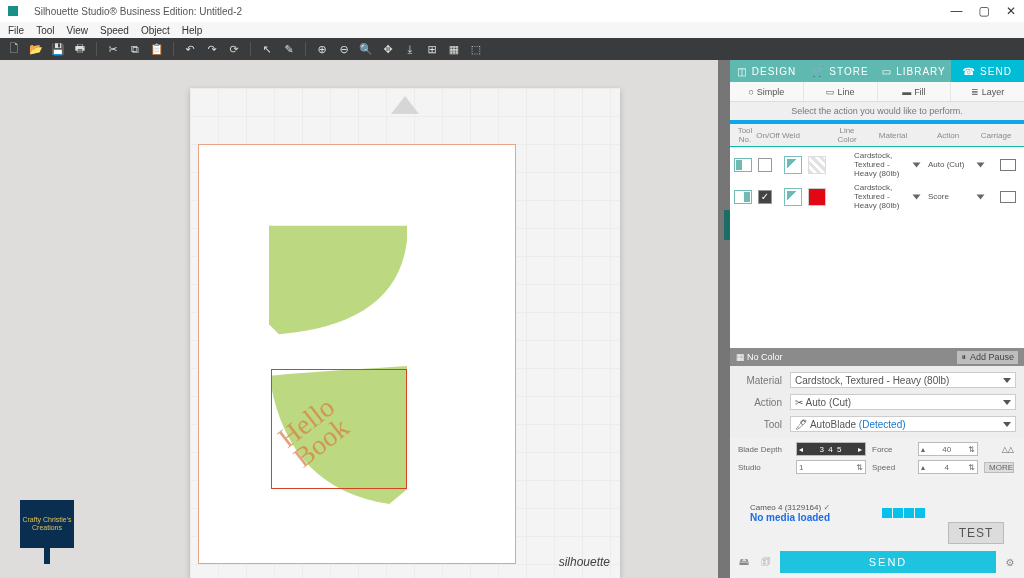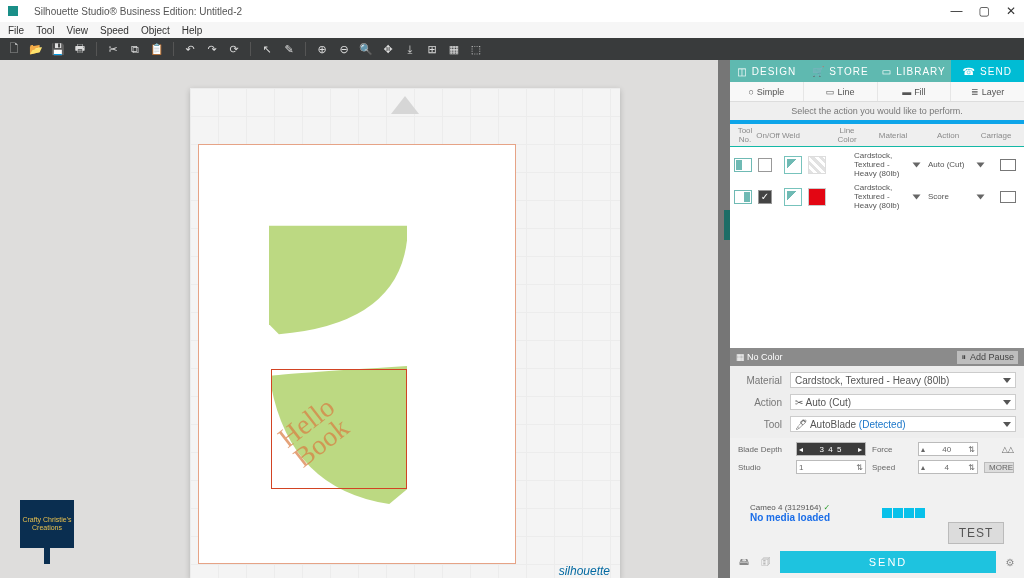--- a/index.html
+++ b/index.html
@@ -17,21 +17,21 @@
 .canvas-area { flex: 1; background: #dedddc; position: relative; }
 .mat { position: absolute; left: 190px; top: 28px; width: 430px; height: 490px; background: #f4f4f4; box-shadow: 0 2px 6px rgba(0,0,0,.2); }
 .mat .grid { position: absolute; inset: 0; background-image: linear-gradient(#ececec 1px, transparent 1px), linear-gradient(90deg, #ececec 1px, transparent 1px); background-size: 28px 28px; }
 .arrow-top { position:absolute; top:8px; left:50%; transform:translateX(-50%); width:0;height:0; border-left:14px solid transparent; border-right:14px solid transparent; border-bottom:18px solid #d6d6d6;}
 .page { position: absolute; left: 8px; top: 56px; width: 318px; height: 420px; background: #fff; border: 1px solid #e6a386; }
 .cutline { position:absolute; border:1px solid #d24323; }
 .shape1 { position: absolute; left: 70px; top: 80px; width: 138px; height: 110px;}
 .shape1 svg, .shape2 svg { width:100%; height:100%; display:block;}
 .shape2 { position: absolute; left: 72px; top: 220px; width: 138px; height: 140px;}
 .hello-text { position:absolute; left: 90px; top: 240px; width:120px; height:90px; transform: rotate(-38deg); font-family: cursive; font-size:28px; line-height:.9; color: rgba(217,122,64,.7); pointer-events:none;}
-.watermark { position:absolute; right:10px; bottom:0; font-size:12px; color:#0369a1; font-style:italic;}
+.watermark { position:absolute; right:10px; bottom:9px; font-size:12px; color:#404040; font-style:italic;}
 .logo { position:absolute; left:20px; bottom:14px; width:54px; height:64px;}
 .logo .tag { width:54px; height:48px; background:#0a2e50; color:#e8c04e; font-size:7px; display:flex; align-items:center; justify-content:center; text-align:center; line-height:1.1;}
 .logo .stem { width:6px; height:16px; background:#0a2e50; margin:0 auto;}
 .right-strip { width:12px; background:#767676; position:relative;}
 .right-strip .mark { position:absolute; right:0; top:150px; width:6px; height:30px; background:#1c6d66;}
 .right-panel { width: 294px; background: #f1f1f1; display: flex; flex-direction: column; font-size: 10px; color:#555; }
 .tabs { height: 22px; display: flex; }
 .tab { flex: 1; display: flex; align-items:center; justify-content:center; gap:4px; background:#5fb9b0; color:#fff; font-size:10px; letter-spacing:1px;}
 .tab.active { background:#00bcd4; }
 .subtabs { height: 20px; background:#f8f8f8; display:flex; border-bottom:1px solid #ddd; }

